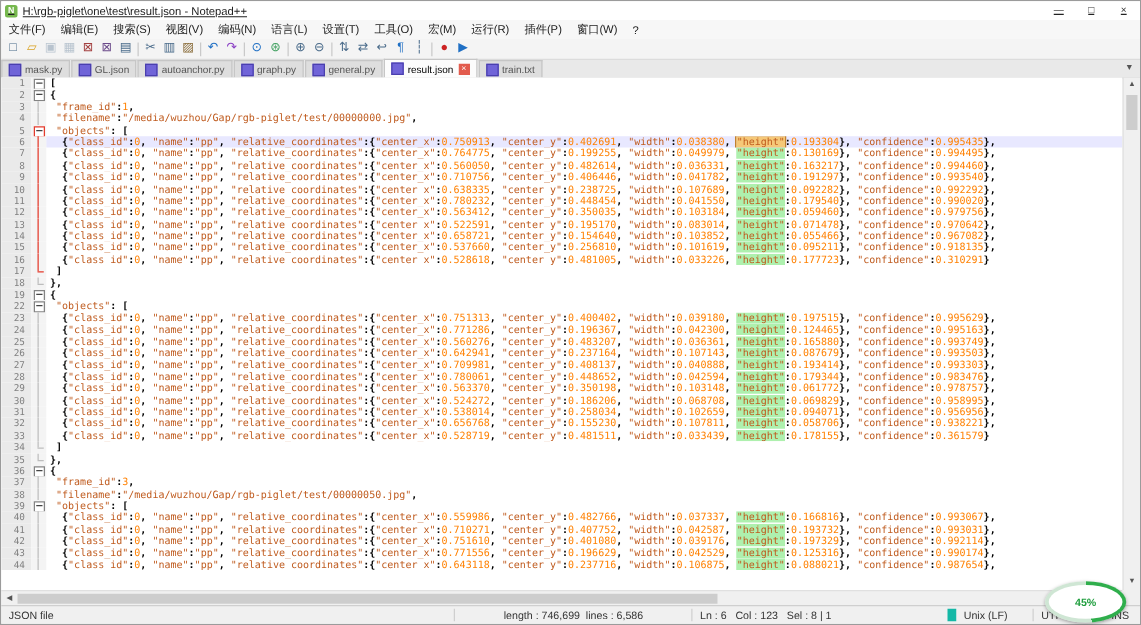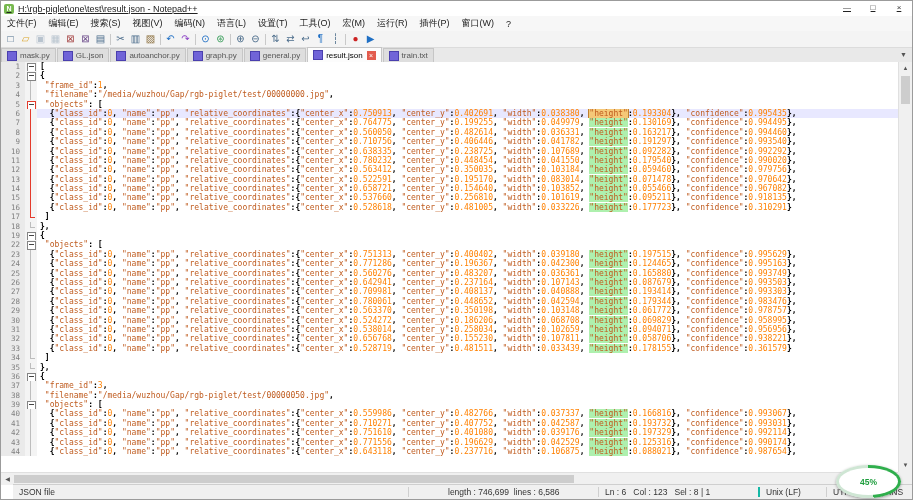--- a/index.html
+++ b/index.html
@@ -69,27 +69,27 @@
   .varrow{position:absolute;left:0;right:0;height:13px;text-align:center;font-size:6px;color:#555;line-height:13px;}
   .varrow.up{top:0;} .varrow.down{bottom:0;}
   .hscroll{position:absolute;left:0;right:14px;bottom:14px;height:13px;background:#f0f0f0;
            border-top:1px solid #e0e0e0;box-sizing:border-box;}
   .hthumb{position:absolute;top:2px;bottom:2px;left:13px;width:560px;background:#cdcdcd;}
   .harrow{position:absolute;top:0;bottom:0;width:13px;text-align:center;font-size:6px;color:#555;line-height:12px;}
   .harrow.left{left:0;} .harrow.right{right:0;}
   .corner{position:absolute;right:0;bottom:14px;width:14px;height:13px;background:#f0f0f0;}
 
   
-  .statusbar{position:absolute;left:12px;right:0;bottom:0;height:14px;background:#f0f0f0;
+  .statusbar{position:absolute;left:0;right:0;bottom:0;height:14px;background:#f0f0f0;
              border-top:1px solid #cfcfcf;display:flex;align-items:center;font-size:8.5px;color:#333;}
   .seg{white-space:pre;overflow:hidden;padding:0 6px;box-sizing:border-box;}
   .seg.doc{flex:1;}
   .seg.len{width:190px;border-left:1px solid #cfcfcf;padding-left:39px;}
   .seg.pos{width:160px;border-left:1px solid #cfcfcf;}
-  .seg.eol{width:68px;border-left:2px solid #14b8a6;}
+  .seg.eol{width:68px;border-left:7px solid #14b8a6;margin-left:45px;}
   .seg.enc{width:56px;border-left:1px solid #cfcfcf;}
   .seg.ins{width:30px;border-left:1px solid #cfcfcf;}
 
   
   .pct{position:absolute;right:11px;bottom:1px;width:33px;height:33px;border-radius:50%;
        background:conic-gradient(#2fae4c 0 45%, #cfe6d4 0 100%);z-index:20;
        box-shadow:0 1px 3px rgba(0,0,0,.35);padding-left:32px;}
   .pct-inner{position:absolute;inset:3px;background:#fff;border-radius:50%;display:flex;
              align-items:center;justify-content:center;font-size:8.5px;font-weight:bold;color:#1f9e3e;}
 </style>

